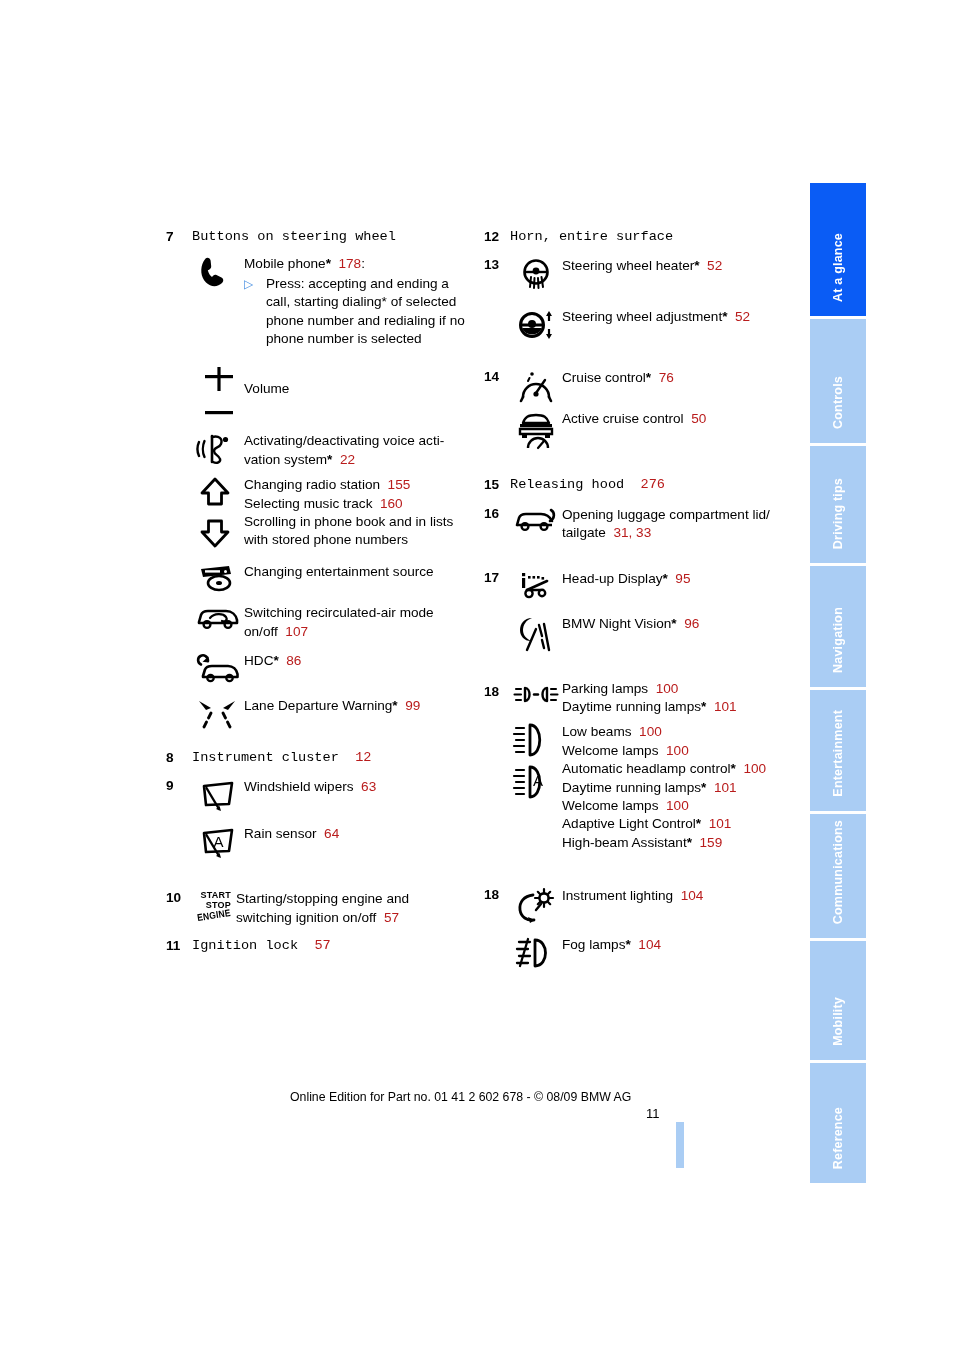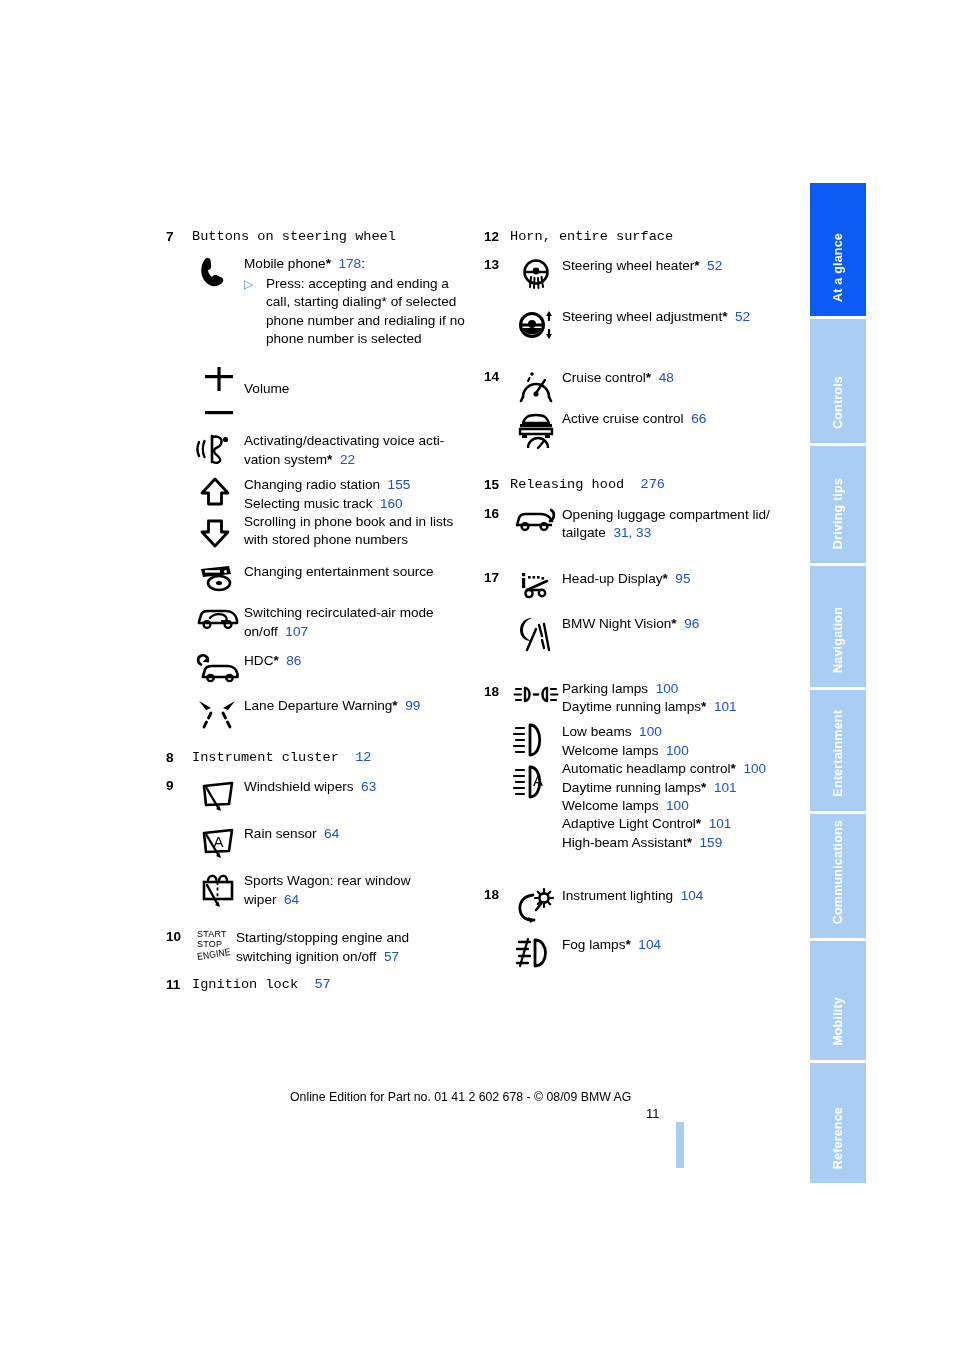--- a/index.html
+++ b/index.html
@@ -87,21 +87,21 @@
     align-items: flex-start;
     justify-content: center;
     padding-top: 1px;
   }
   .icon-cell.indent-left { margin-left: 26px; flex: 0 0 52px; width: 52px; }
   .txt {
     flex: 1;
     padding-top: 1px;
   }
   .pg {
-    color: #1d4ed8;
+    color: #b91c1c;
     white-space: nowrap;
   }
   .star { font-weight: bold; }
 
   .sub {
     display: flex;
     margin-top: 1px;
   }
   .bullet {
     flex: 0 0 22px;
@@ -135,24 +135,24 @@
     background: #aacdf4;
   }
   .footline {
     position: absolute;
     left: 290px;
     top: 1090px;
     font-size: 12.3px;
     white-space: nowrap;
   }
   .startstop {
-    font-weight: normal;
+    font-weight: bold;
     font-size: 9px;
     line-height: 10px;
-    text-align: left;
+    text-align: right;
     letter-spacing: 0.2px;
   }
   .startstop .engine {
     display: inline-block;
     transform: rotate(-9deg) scaleY(1.15);
     font-size: 8.5px;
   }
 </style>
 </head>
 <body>
@@ -359,35 +359,20 @@
           <text x="23.5" y="22" font-family="Liberation Sans, sans-serif" font-size="15" text-anchor="middle" fill="#000">A</text>
         </svg>
       </div>
       <div class="txt">
         <span>Rain sensor</span>&nbsp;&nbsp;<span class="pg">64</span>
       </div>
     </div>
 
     <div class="gap-s"></div>
 
-    <div class="icon-row">
-      <div class="icon-cell indent-left">
-        <svg width="46" height="38" viewBox="0 0 46 38">
-          <path d="M13 8 C14 3 20 2 21.5 8" fill="none" stroke="#000" stroke-width="2.4" stroke-linecap="round"></path>
-          <path d="M24 8 C25 3 31 2 32 8" fill="none" stroke="#000" stroke-width="2.4" stroke-linecap="round"></path>
-          <rect x="9" y="10" width="28" height="17" fill="none" stroke="#000" stroke-width="2.6"></rect>
-          <path d="M22.5 10 L22.5 26" stroke="#000" stroke-width="1.8" stroke-dasharray="3 2.6"></path>
-          <path d="M12 13 L23 33" stroke="#000" stroke-width="2.4" stroke-linecap="round"></path>
-          <path d="M20 33 L25 35 L23.5 30 Z" fill="#000"></path>
-        </svg>
-      </div>
-      <div class="txt">
-        <span>Sports Wagon: rear window wiper</span>&nbsp;&nbsp;<span class="pg">64</span>
-      </div>
-    </div>
 
     <div class="gap-m"></div>
 
     <div class="icon-row">
       <div class="num">10</div>
       <div class="icon-cell" style="width:44px;flex:0 0 44px">
         <div class="startstop">
           <div>START</div>
           <div>STOP</div>
           <div><span class="engine">ENGINE</span></div>
@@ -465,40 +450,40 @@
           <path d="M10 28 A13 13 0 1 1 36 28" fill="none" stroke="#000" stroke-width="2.6" stroke-linecap="round"></path>
           <path d="M10 28 L8 32" stroke="#000" stroke-width="2.6" stroke-linecap="round"></path>
           <path d="M36 28 L38 32" stroke="#000" stroke-width="2.6" stroke-linecap="round"></path>
           <path d="M23 24 L32 11" stroke="#000" stroke-width="2.4" stroke-linecap="round"></path>
           <circle cx="23" cy="25" r="2.6" fill="#000"></circle>
           <path d="M15 12 L16.5 9" stroke="#000" stroke-width="2" stroke-linecap="round"></path>
           <circle cx="19" cy="5" r="1.8" fill="#000"></circle>
         </svg>
       </div>
       <div class="txt">
-        <span>Cruise control</span><span class="star">*</span>&nbsp;&nbsp;<span class="pg">48</span>
+        <span>Cruise control</span><span class="star">*</span>&nbsp;&nbsp;<span class="pg">76</span>
       </div>
     </div>
 
     <div style="height:4px"></div>
 
     <div class="icon-row">
       <div class="icon-cell indent-left">
         <svg width="46" height="40" viewBox="0 0 46 40">
           <path d="M10 13 C12 7 15 5 23 5 C31 5 34 7 36 13 Z" fill="none" stroke="#000" stroke-width="2.4" stroke-linejoin="round"></path>
           <rect x="7" y="14" width="32" height="3.2" fill="#000"></rect>
           <path d="M7 19 L39 19 L39 24 L7 24 Z" fill="none" stroke="#000" stroke-width="2.4"></path>
           <rect x="9" y="25" width="5" height="3" fill="#000"></rect>
           <rect x="32" y="25" width="5" height="3" fill="#000"></rect>
           <path d="M15 38 A10 10 0 0 1 35 38" fill="none" stroke="#000" stroke-width="2.4"></path>
           <path d="M25 38 L31 31" stroke="#000" stroke-width="2.2" stroke-linecap="round"></path>
         </svg>
       </div>
       <div class="txt">
-        <span>Active cruise control</span>&nbsp;&nbsp;<span class="pg">66</span>
+        <span>Active cruise control</span>&nbsp;&nbsp;<span class="pg">50</span>
       </div>
     </div>
 
     <div class="gap-l"></div>
 
     <div class="row">
       <div class="num">15</div>
       <div class="txt-plain">
         <span>Releasing hood</span>&nbsp;&nbsp;<span class="pg">276</span>
       </div>

